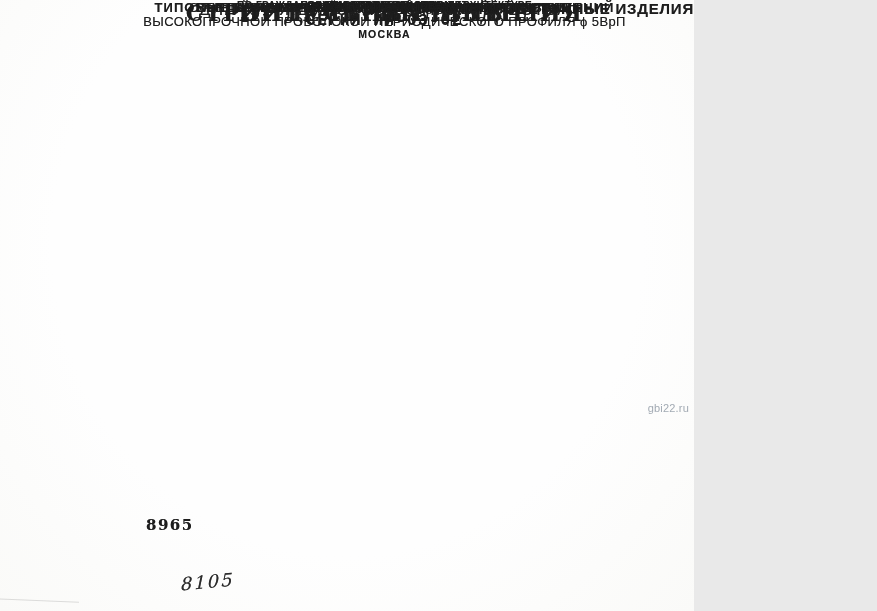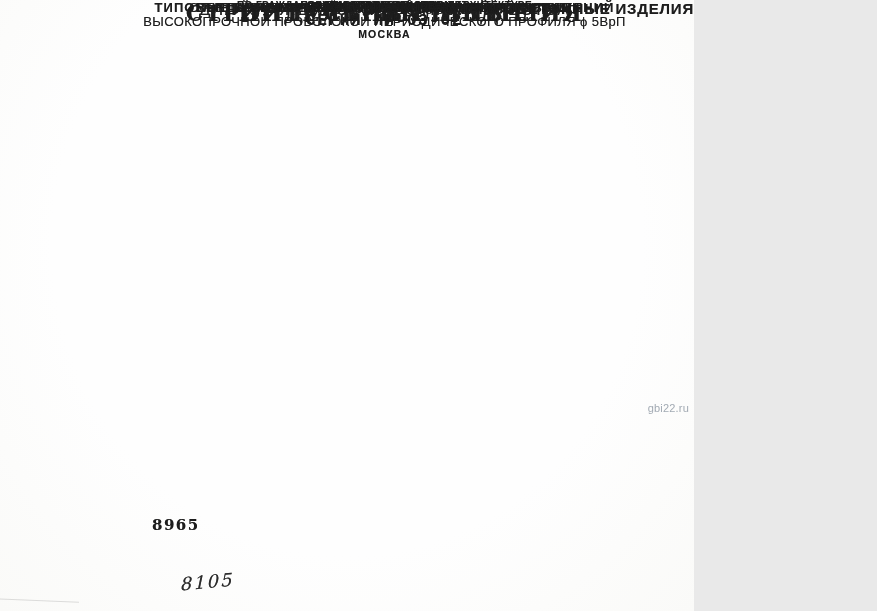--- a/index.html
+++ b/index.html
@@ -38,21 +38,21 @@
   .album-l2 {top:362; font-size:13px;font-weight:500;letter-spacing:.5px;}
   .album-l3 {top:379; font-size:13px;font-weight:500;letter-spacing:.4px;margin-top:14px;}
   .album-l4 {top:396; font-size:13px;font-weight:500;letter-spacing:.5px;}
   .album-l5 {top:413; font-size:13px;font-weight:500;letter-spacing:.5px;}
   .method   {top:438; font-size:13px;font-weight:500;letter-spacing:.5px;}
 
   .institute{top:542; font-size:9.5px;font-weight:bold;letter-spacing:.6px;}
   .city     {top:558; font-size:10.5px;font-weight:bold;letter-spacing:1.2px;margin-top:28px;}
 
   .stamp{
-    position:absolute;left:152px;top:516px;
+    position:absolute;left:146px;top:516px;
     font-family:"DejaVu Serif",serif;font-size:15px;font-weight:bold;letter-spacing:1.5px;
   }
   .handwritten{
     position:absolute;left:181px;top:571px;
     font-family:"DejaVu Serif",serif;font-style:italic;font-size:18px;
     letter-spacing:2px;color:#2b2b2b;
     transform:rotate(-5deg) skewX(-6deg);
   }
   .watermark{
     position:absolute;right:5px;top:402px;

